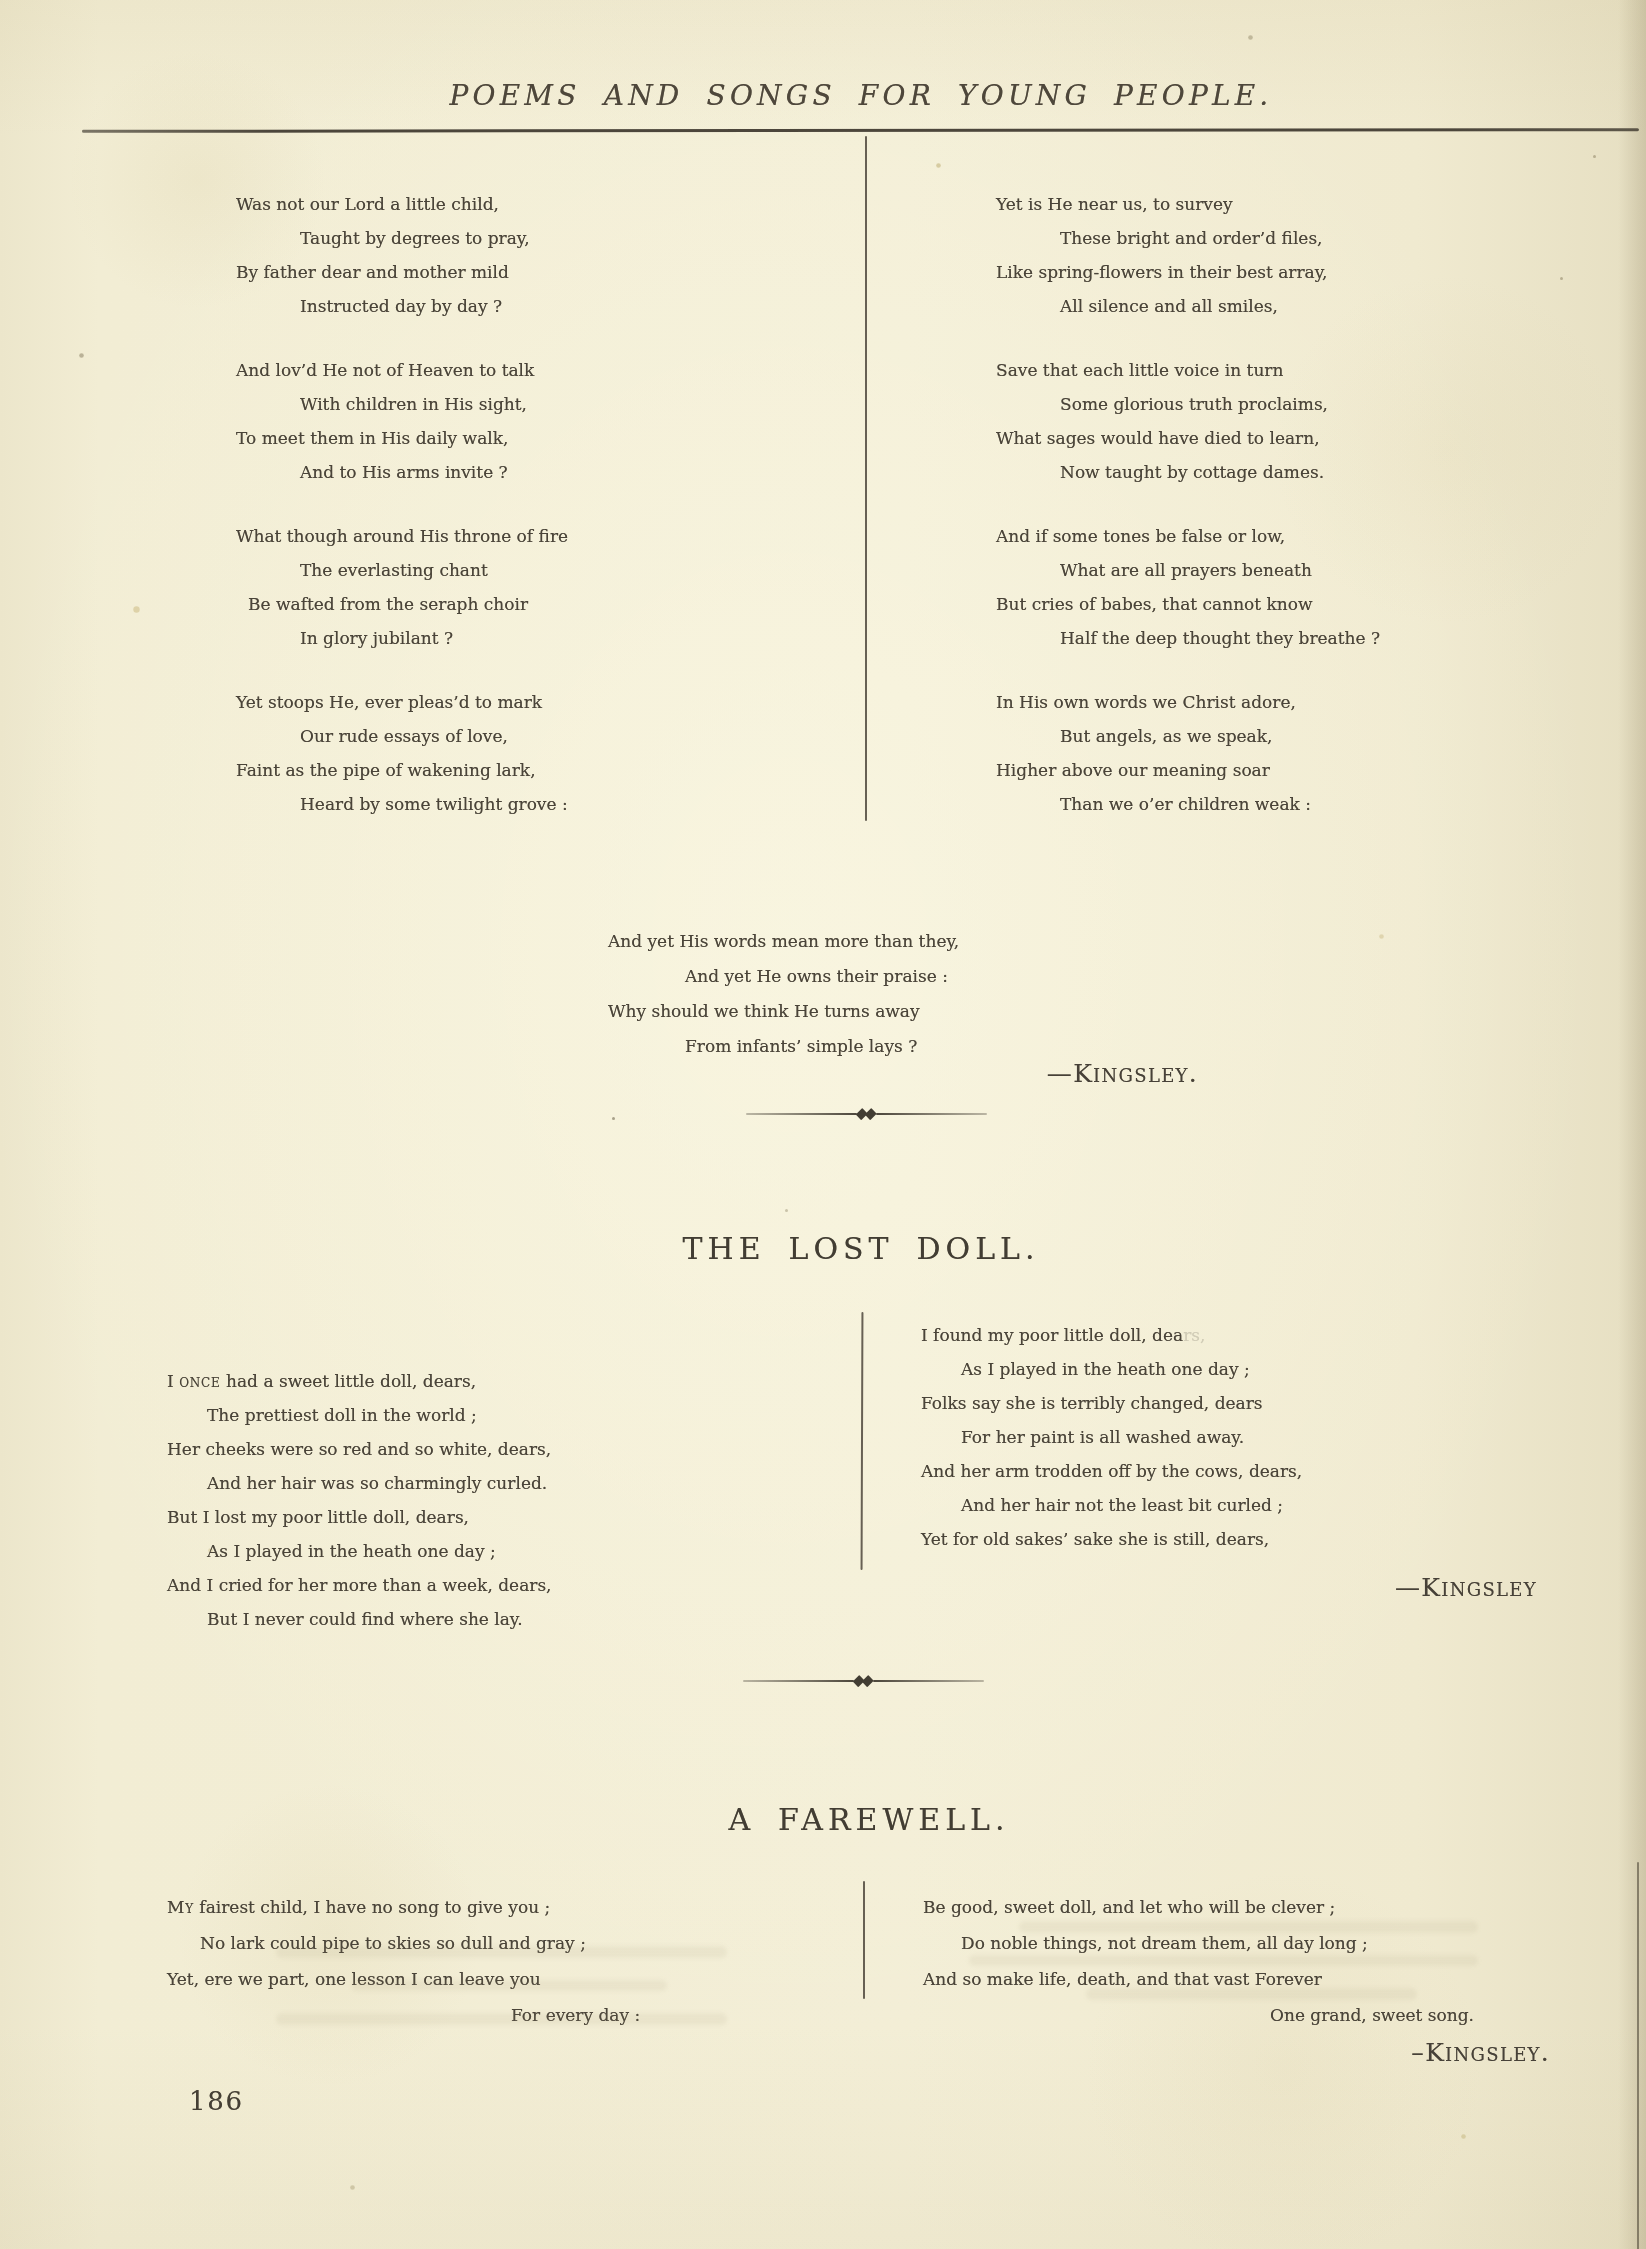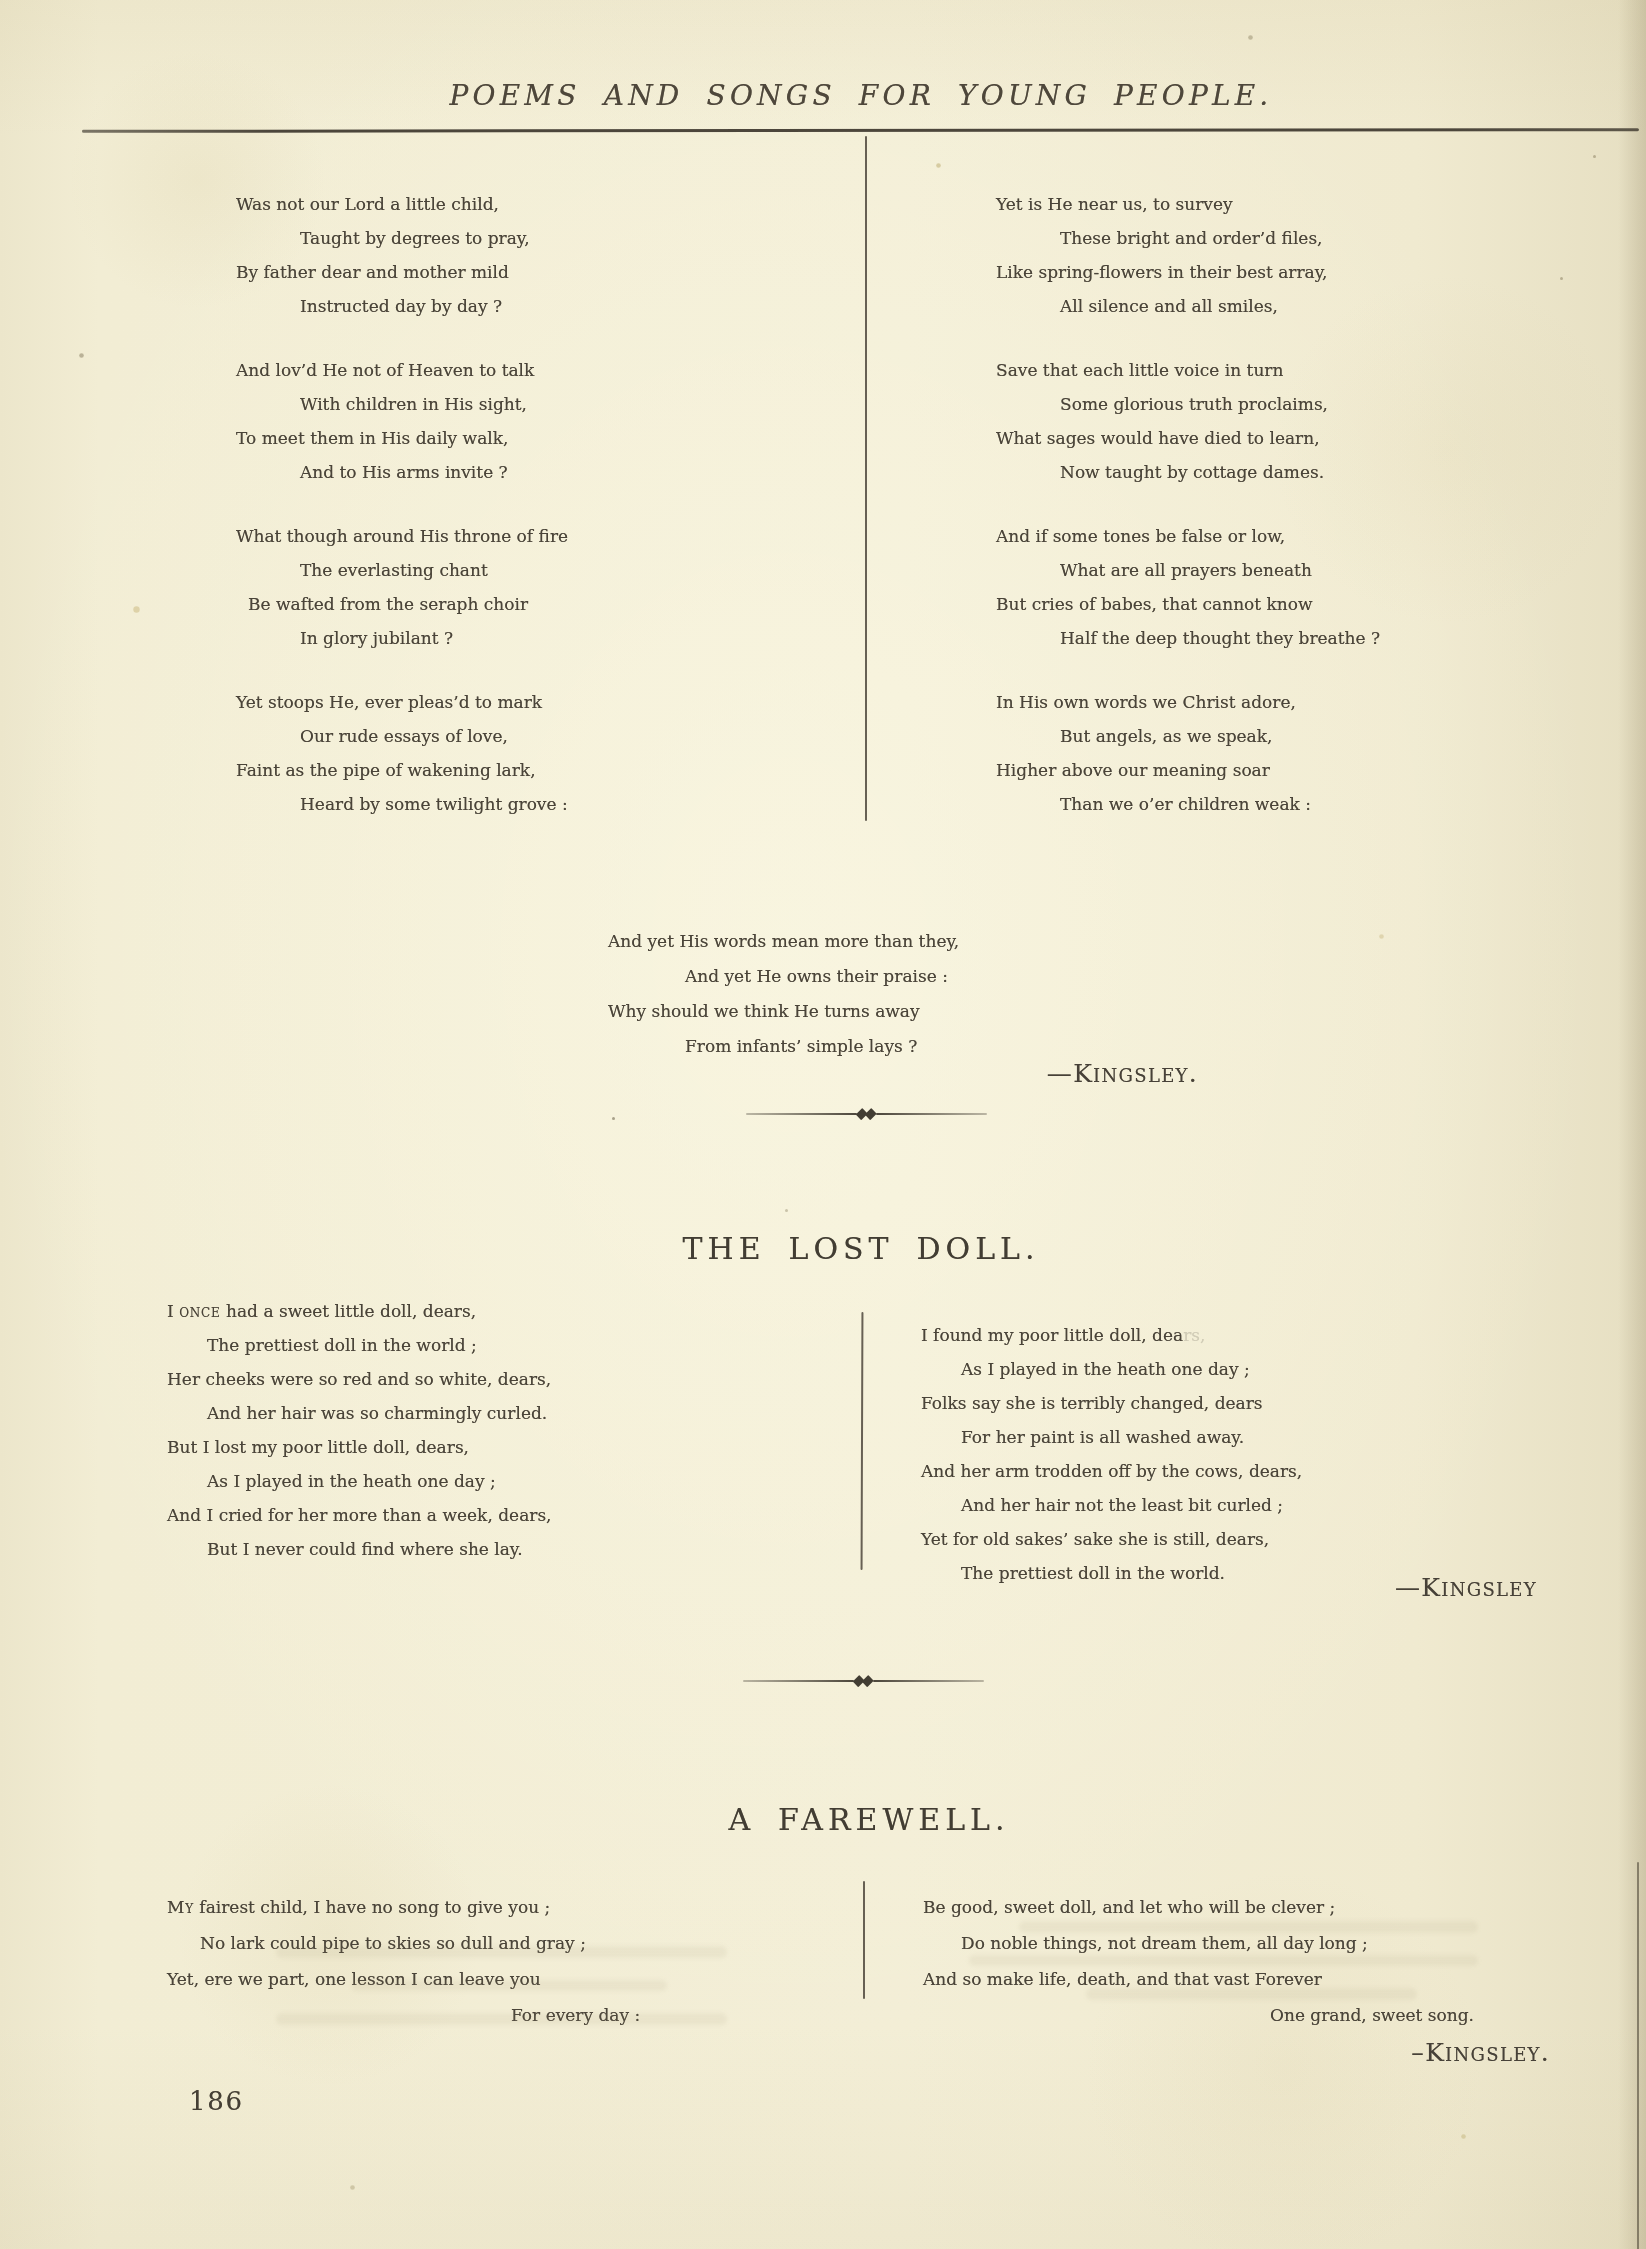--- a/index.html
+++ b/index.html
@@ -47,21 +47,21 @@
   .vrule.r2{left:861px;top:1312px;height:258px;transform:rotate(.2deg);}
   .vrule.r3{left:863px;top:1881px;height:118px;}
 
   .verse{position:absolute;font-size:17px;line-height:34px;white-space:nowrap;
     color:#4a4439;text-shadow:0 0 0.3px rgba(64,57,44,.55);}
   .verse .stanza{margin:0 0 30px 0;}
   .vline{margin:0;}
   .col-p1-left{left:236px;top:187px;}
   .col-p1-right{left:996px;top:187px;}
   .closing-stanza{left:608px;top:924px;line-height:35px;}
-  .col-ld-left{left:167px;top:1294px;line-height:34px;}
+  .col-ld-left{left:167px;top:1364px;line-height:34px;}
   .col-ld-right{left:921px;top:1318px;line-height:34px;}
   .col-fw-left{left:167px;top:1889px;line-height:36px;}
   .col-fw-right{left:923px;top:1889px;line-height:36px;}
 
   .attribution{position:absolute;font-size:25px;text-align:right;
     font-variant:small-caps;letter-spacing:1.3px;color:#474138;
     text-shadow:0 0 0.3px rgba(64,57,44,.5);}
   .attr-1{left:864px;top:1059px;width:334px;}
   .attr-2{left:1203px;top:1573px;width:334px;}
   .attr-3{left:1236px;top:2038px;width:314px;}
@@ -220,21 +220,20 @@
 
   <div class="verse col-ld-right">
     <div class="vline"><span>I found my poor little doll, dea</span><span class="faded">rs,</span></div>
     <div>
         <div class="vline" style="margin-left: 40px;">As I played in the heath one day ;</div>
         <div class="vline" style="margin-left: 0px;">Folks say she is terribly changed, dears</div>
         <div class="vline" style="margin-left: 40px;">For her paint is all washed away.</div>
         <div class="vline" style="margin-left: 0px;">And her arm trodden off by the cows, dears,</div>
         <div class="vline" style="margin-left: 40px;">And her hair not the least bit curled ;</div>
         <div class="vline" style="margin-left: 0px;">Yet for old sakes’ sake she is still, dears,</div>
-        <div class="vline" style="margin-left: 40px;">The prettiest doll in the world.</div>
       </div>
   </div>
 
   <div class="attribution attr-2">—Kingsley</div>
 
   <div class="divider div-2">
     <span class="bar left"></span>
     <span class="diamond"></span>
     <span class="diamond"></span>
     <span class="bar right"></span>

